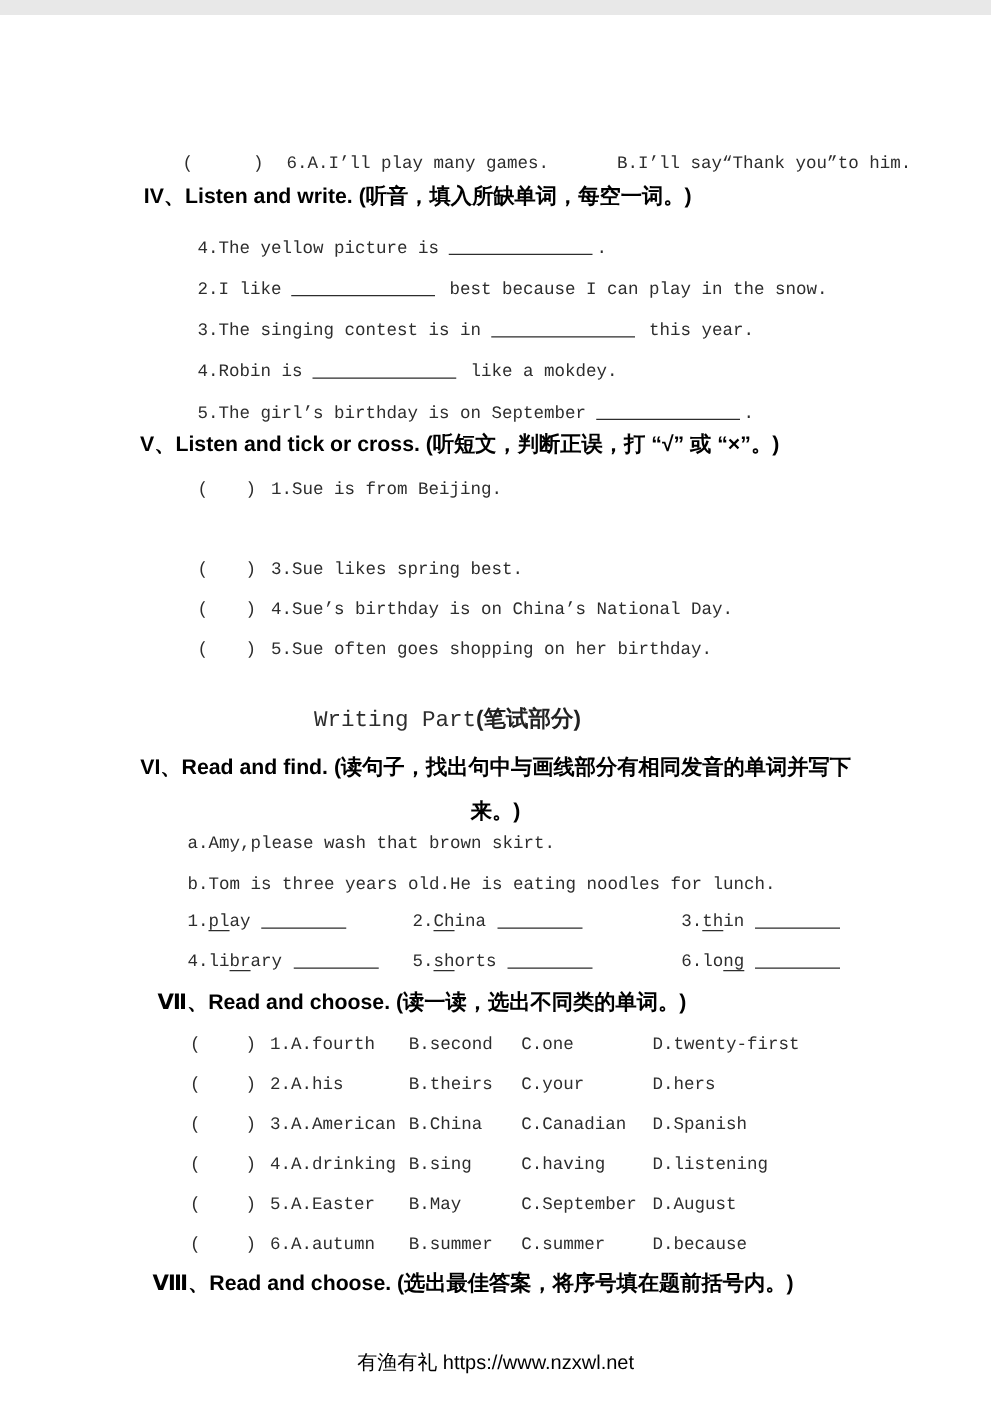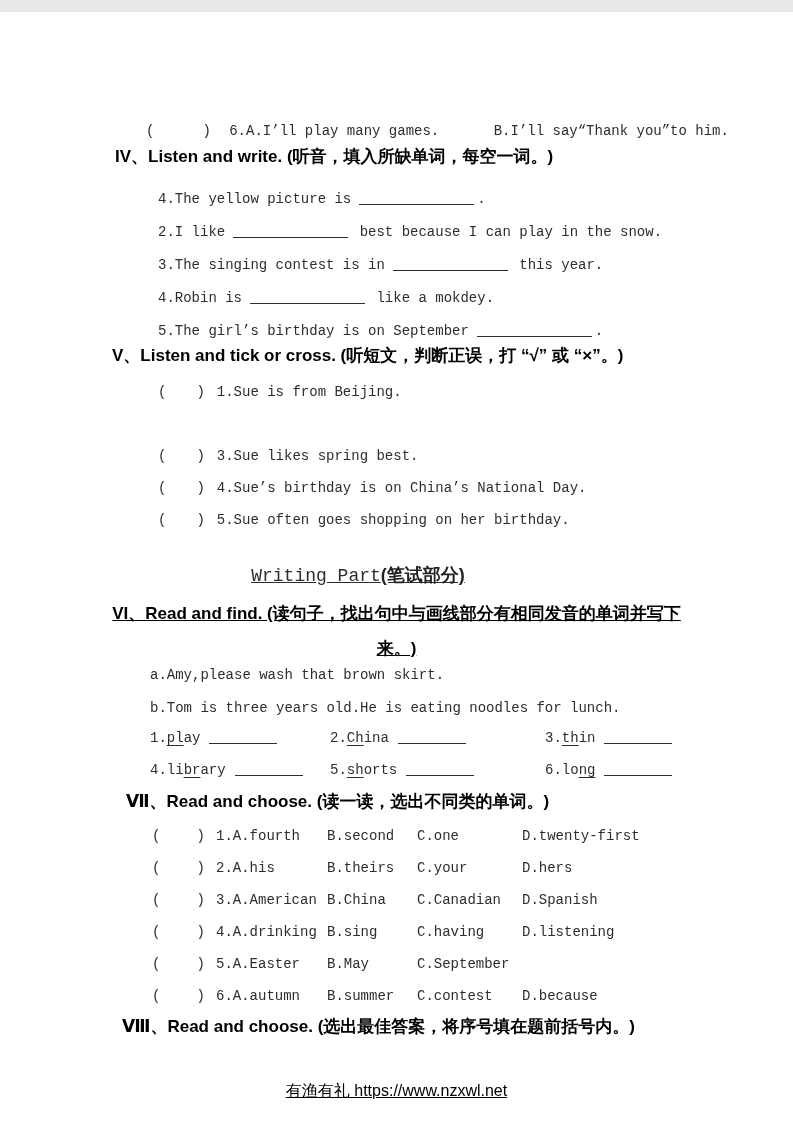--- a/index.html
+++ b/index.html
@@ -13,21 +13,21 @@
   }
   .abs{position:absolute;white-space:nowrap;}
   .mono{
     font-family:"Liberation Mono","DejaVu Sans Mono",monospace;
     font-size:14px;line-height:20px;color:#2d2d2d;
   }
   .heading{
     font-family:"Liberation Sans","DejaVu Sans",sans-serif;
     font-size:17px;font-weight:600;color:#000000;line-height:22px;
   }
-  .center{text-align:center;text-decoration:underline;}
+  .center{text-align:center;}
   .gap48{display:inline-block;width:48px;}
   .gap30{display:inline-block;width:30px;}
   .gap36{display:inline-block;width:36px;}
   .ml10{margin-left:10px;}
   .ml12{margin-left:12px;}
   .ml46{margin-left:46px;}
   .blank{
     display:inline-block;height:14px;
     border-bottom:1px solid #2d2d2d;
     vertical-align:-2px;
@@ -150,26 +150,27 @@
     <span class="vii-a">4.A.drinking</span>
     <span class="vii-b">B.sing</span>
     <span class="vii-c">C.having</span>
     <span class="vii-d">D.listening</span>
   </div>
   <div class="abs mono viirow" style="top:942px;left:152px">
     <span class="vii-paren"><span>(</span><span class="gap36"></span><span>)</span></span>
     <span class="vii-a">5.A.Easter</span>
     <span class="vii-b">B.May</span>
     <span class="vii-c">C.September</span>
+    <span class="vii-d">D.August</span>
   </div>
   <div class="abs mono viirow" style="top:974px;left:152px">
     <span class="vii-paren"><span>(</span><span class="gap36"></span><span>)</span></span>
     <span class="vii-a">6.A.autumn</span>
     <span class="vii-b">B.summer</span>
-    <span class="vii-c">C.contest</span>
+    <span class="vii-c">C.summer</span>
     <span class="vii-d">D.because</span>
   </div>
 
   <div class="abs heading" style="top:1004px;left:122px">Ⅷ、Read and choose. (选出最佳答案，将序号填在题前括号内。)</div>
 
   <div class="abs footer center" style="top:1068px;left:0;width:793px">有渔有礼 https://www.nzxwl.net</div>
 
 </div>
 
 </body></html>

